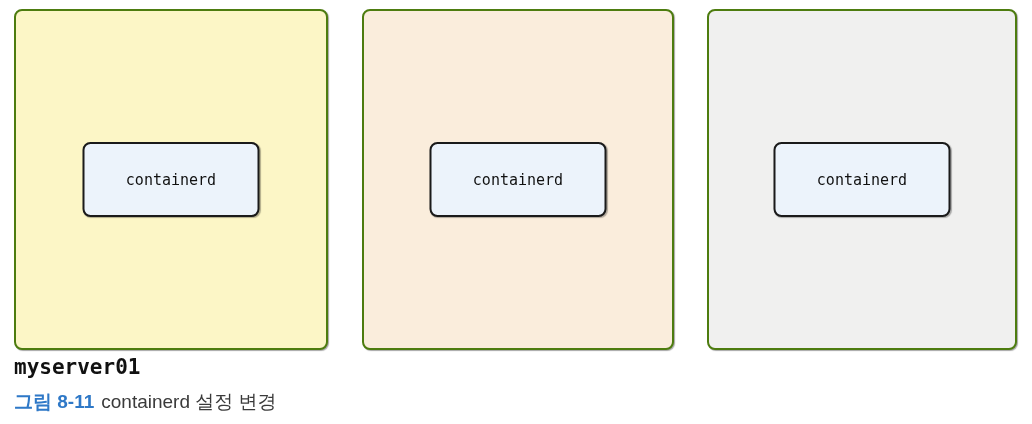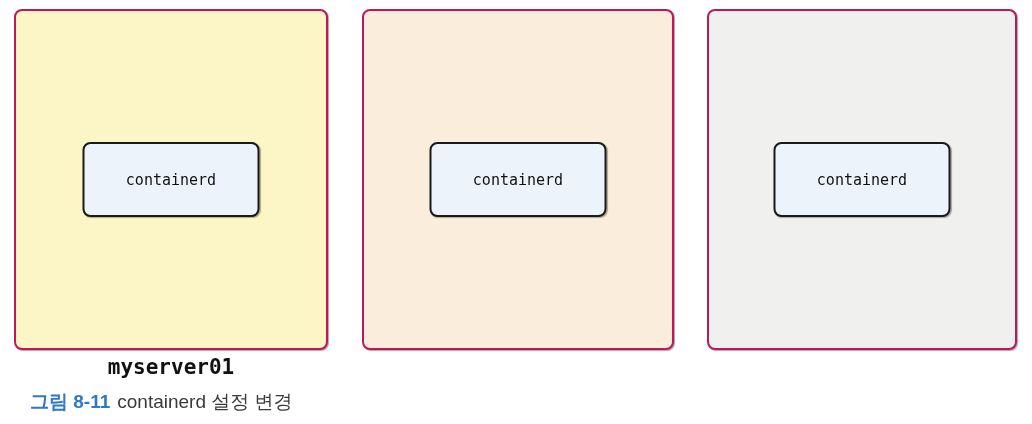--- a/index.html
+++ b/index.html
@@ -19,21 +19,21 @@
     inset: 0;
   }
   .server-group {
     position: absolute;
     top: 9px;
   }
   .server-box {
     position: relative;
     width: 100%;
     height: 341px;
-    border: 2px solid #be185d;
+    border: 2px solid #4d7c0f;
     border-radius: 8px;
     box-sizing: border-box;
     box-shadow: 1px 1px 1px rgba(0,0,0,0.35);
   }
   .inner-box {
     position: absolute;
     left: 50%;
     top: 131px;
     transform: translateX(-50%);
     width: 177px;
@@ -44,39 +44,38 @@
     box-shadow: 1px 1px 1px rgba(0,0,0,0.3);
     display: flex;
     align-items: center;
     justify-content: center;
     font-family: "DejaVu Sans Mono", "Liberation Mono", monospace;
     font-size: 15px;
     color: #111111;
   }
   .server-label {
     margin-top: 5px;
-    text-align: center;
+    text-align: left;
     font-family: "DejaVu Sans Mono", "Liberation Mono", monospace;
     font-weight: bold;
     font-size: 21px;
     color: #111111;
     letter-spacing: 0px;
   }
   .caption {
     position: absolute;
     left: 14px;
     top: 390px;
     font-size: 19px;
     line-height: 24px;
     white-space: nowrap;
   }
   .cap-label {
     font-weight: bold;
     margin-right: 7px;
-    margin-left: 16px;
   }
   .cap-text {
     font-weight: normal;
     text-align: center;
   }
 </style>
 </head>
 <body>
 
 <div class="figure">

